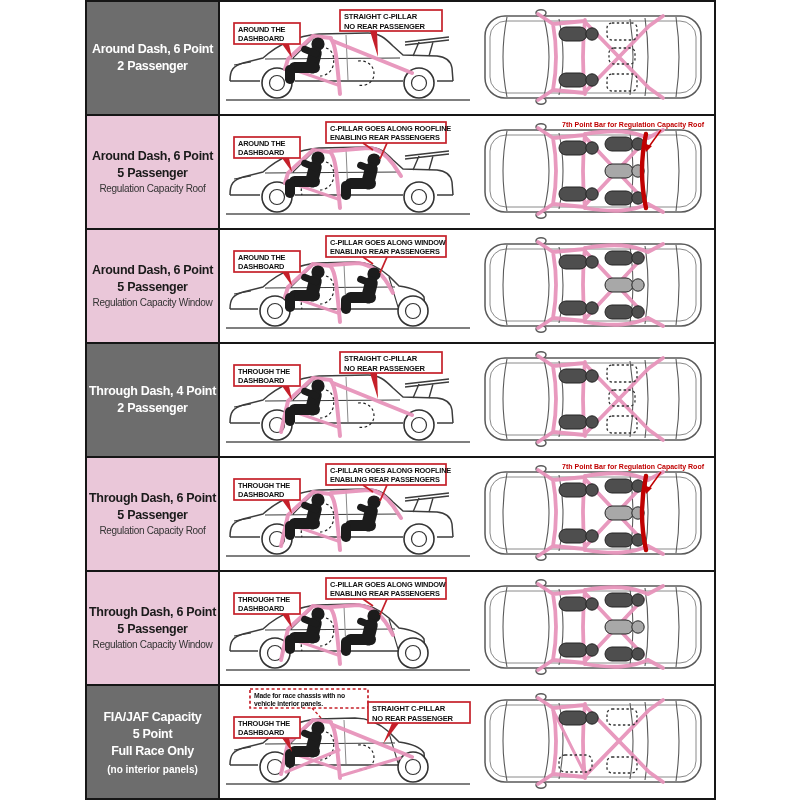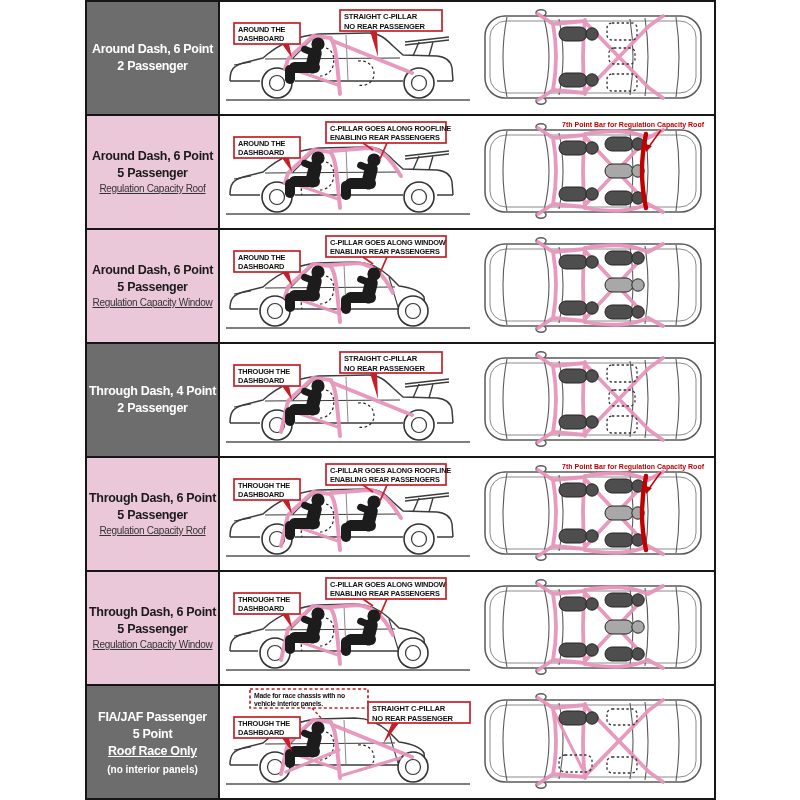--- a/index.html
+++ b/index.html
@@ -4,21 +4,21 @@
 <style>
   html,body{margin:0;padding:0;background:#fff;}
   #page{position:relative;width:800px;height:800px;background:#fff;font-family:"Liberation Sans",sans-serif;overflow:hidden;}
   #table{position:absolute;left:85px;top:0;width:631px;height:800px;border:2px solid #161616;box-sizing:border-box;display:flex;flex-direction:column;background:#fff;}
   .row{flex:1;display:flex;min-height:0;}
   .row + .row{border-top:2px solid #161616;}
   .label{width:133px;flex:0 0 133px;border-right:2px solid #161616;display:flex;flex-direction:column;justify-content:center;align-items:center;text-align:center;padding:0 4px;box-sizing:border-box;}
   .tone-gray{background:#6d6d6d;color:#ffffff;}
   .tone-pink{background:#eac7d9;color:#1a1a1a;}
   .l1,.l2{font-weight:bold;font-size:12.5px;letter-spacing:-0.3px;line-height:1.35;white-space:nowrap;}
-  .l3{font-weight:normal;font-size:10px;letter-spacing:-0.3px;line-height:1.4;white-space:nowrap;text-decoration:underline;}
+  .l3{font-weight:normal;font-size:10px;letter-spacing:-0.3px;line-height:1.4;white-space:nowrap;}
   .tone-pink .l3{color:#333;}
   .race-label .l3{font-weight:bold;font-size:12.5px;}
   .l4{font-weight:bold;font-size:10px;margin-top:3px;white-space:nowrap;}
   .label div:empty{display:none;}
   .art{flex:1;position:relative;background:#fff;display:flex;align-items:center;overflow:hidden;}
   .side-wrap{margin-left:2px;width:252px;height:110px;flex:0 0 252px;}
   .top-wrap{margin-left:6px;width:230px;height:110px;flex:0 0 230px;}
   svg{font-family:"Liberation Sans",sans-serif;display:block;}
 </style>
 </head>
@@ -612,23 +612,23 @@
                 <rect x="125" y="74" width="28" height="14" rx="7"></rect>
                 <circle cx="158" cy="81" r="6.2"></circle>
               </g>
             </svg>
           </div>
       </div>
     </div>
 
     <div class="row">
       <div class="label tone-gray race-label">
-        <div class="l1">FIA/JAF Passenger</div>
+        <div class="l1">FIA/JAF Capacity</div>
         <div class="l2">5 Point</div>
-        <div class="l3">Roof Race Only</div>
+        <div class="l3">Full Race Only</div>
         <div class="l4">(no interior panels)</div>
       </div>
       <div class="art">
         <div class="side-wrap">
             <svg viewBox="0 0 252 110" width="252" height="110">
               <path d="M4,97 L248,97" stroke="#555" stroke-width="1.3" fill="none"></path>
               <g stroke="#3c3c3c" stroke-width="1.5" fill="none" stroke-linejoin="round">
                 <path d="M8,78 C8,68 11,64 21,61 L41,56 C60,38 84,33 95,32 L133,31 C148,31 158,37 167,45 L177,55 C191,57 199,61 202,66 L203,78"></path>
                 <path d="M8,78 L36,78 M71,78 L176,78"></path>
                 <path d="M167,46 L176,76 M91,34 L69,56 M43,57 L173,56 M12,63 L29,60" stroke-width="1.1"></path>

